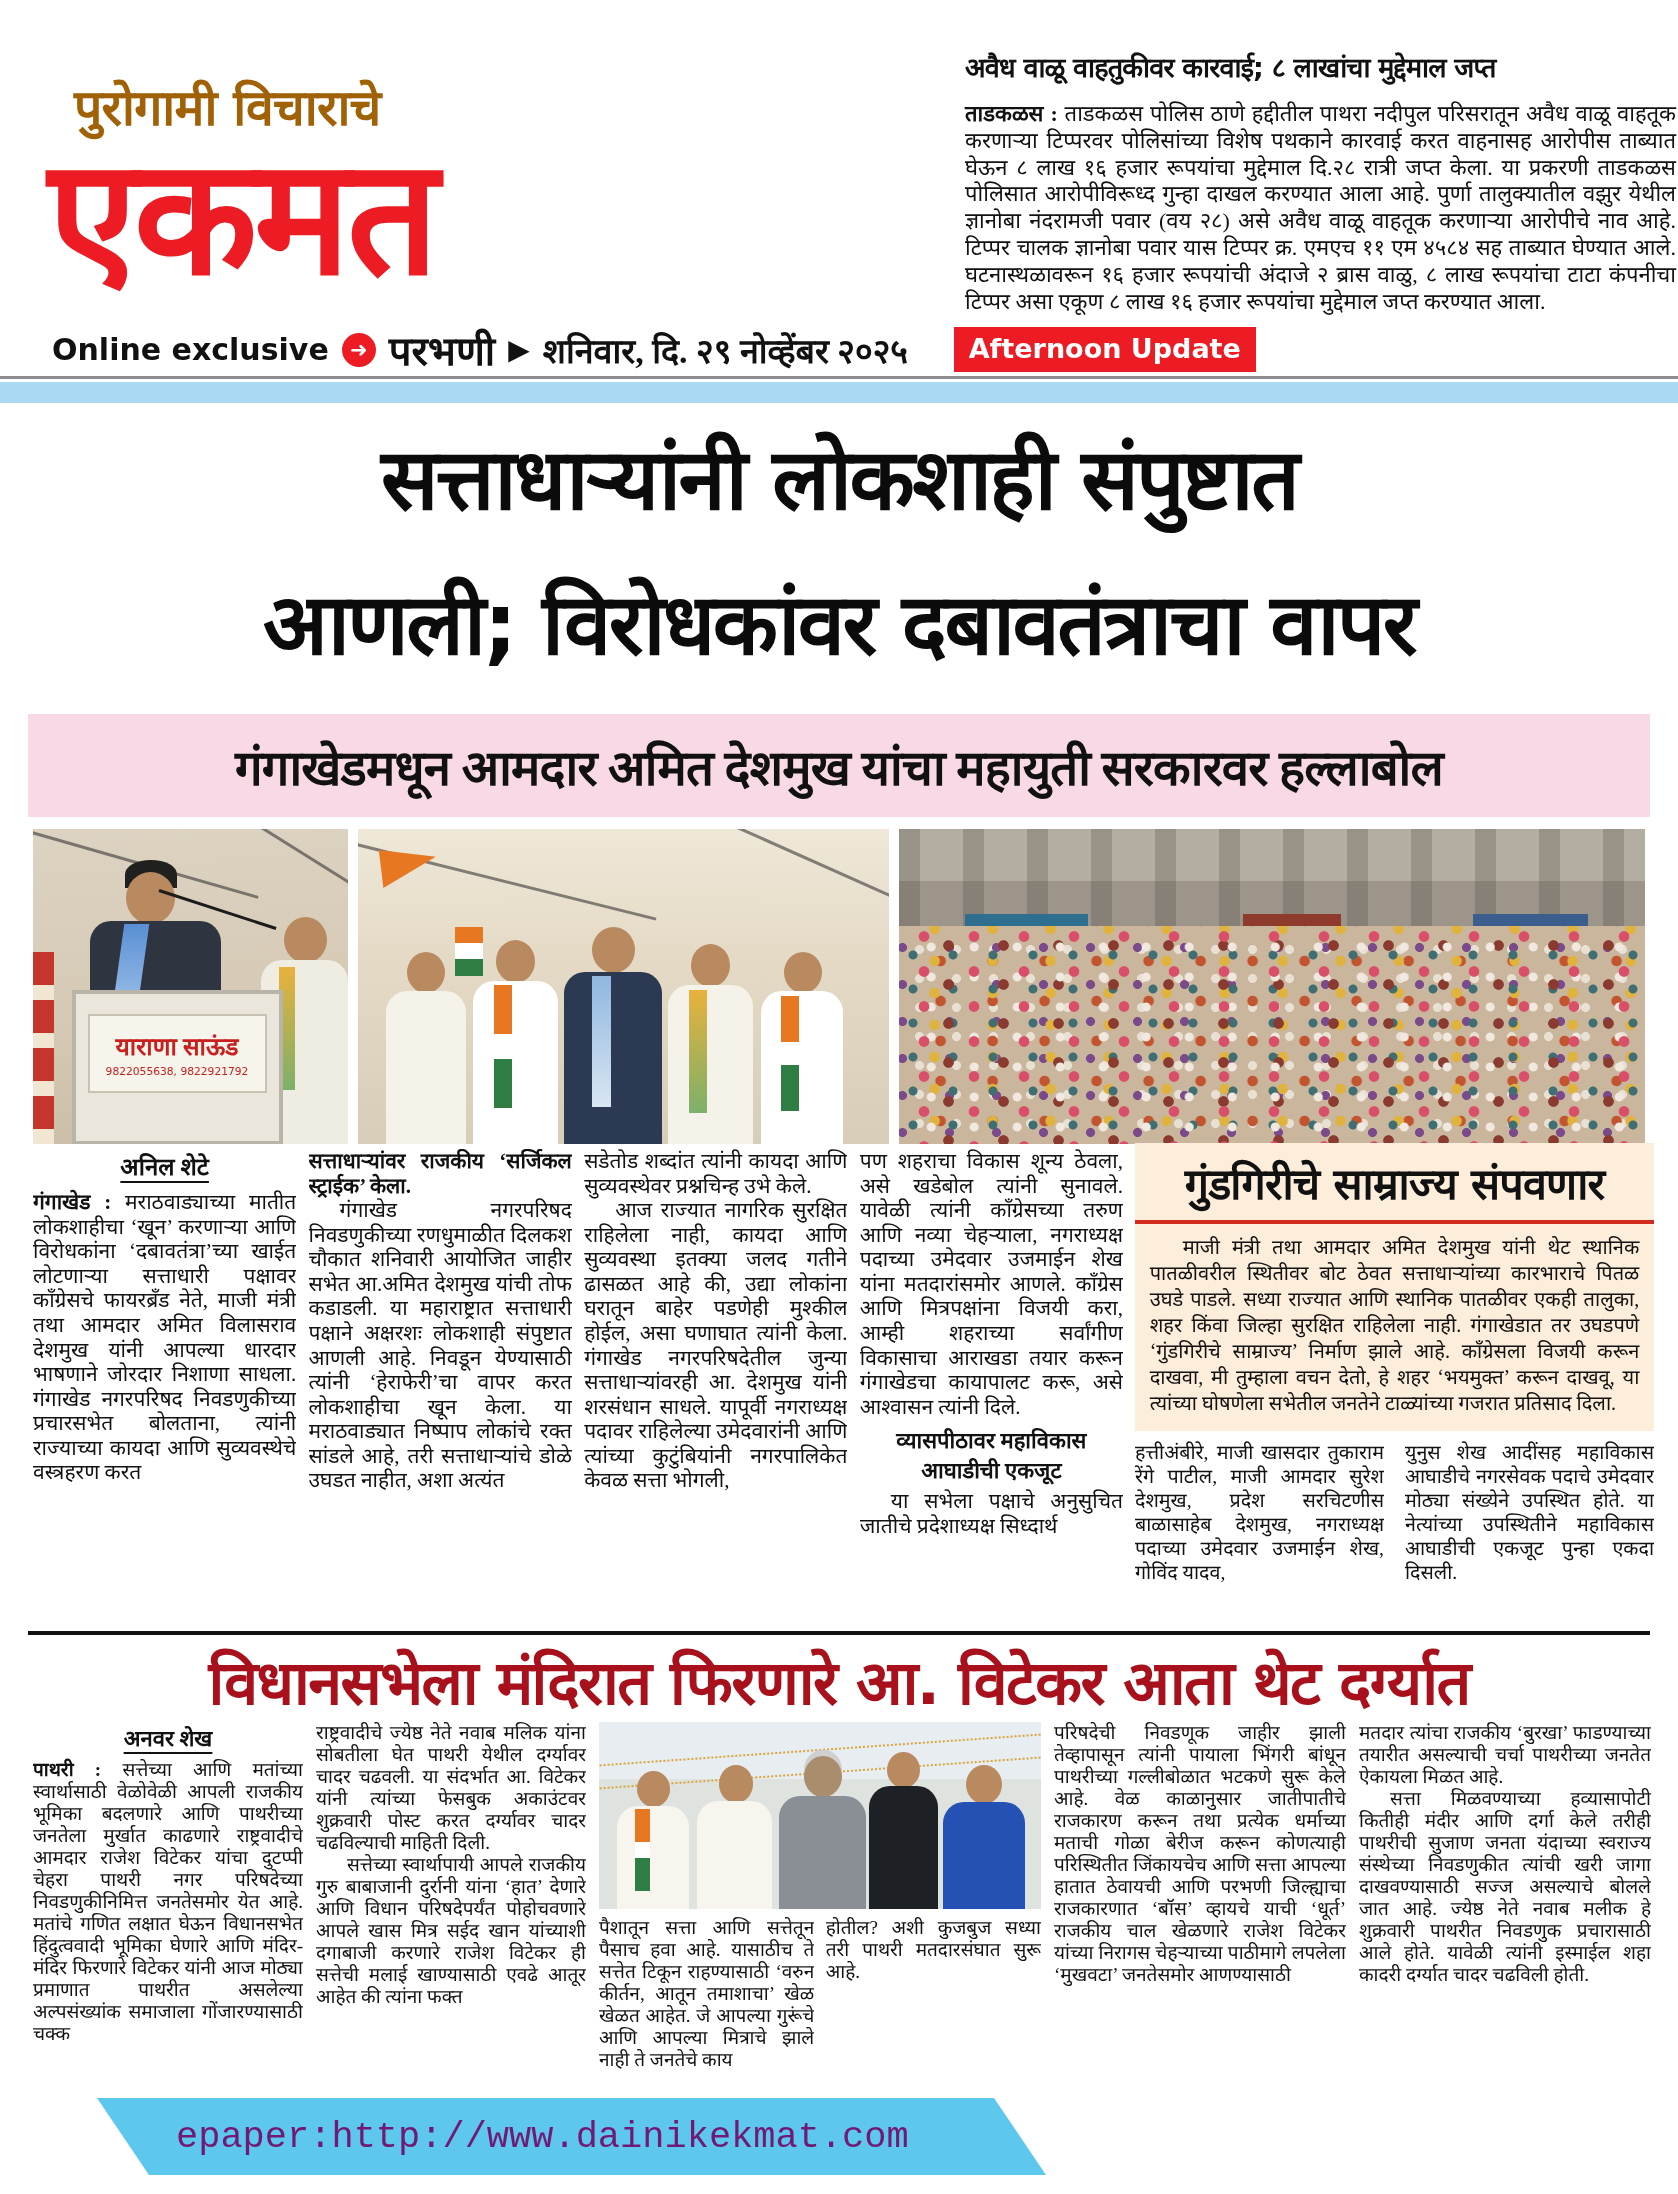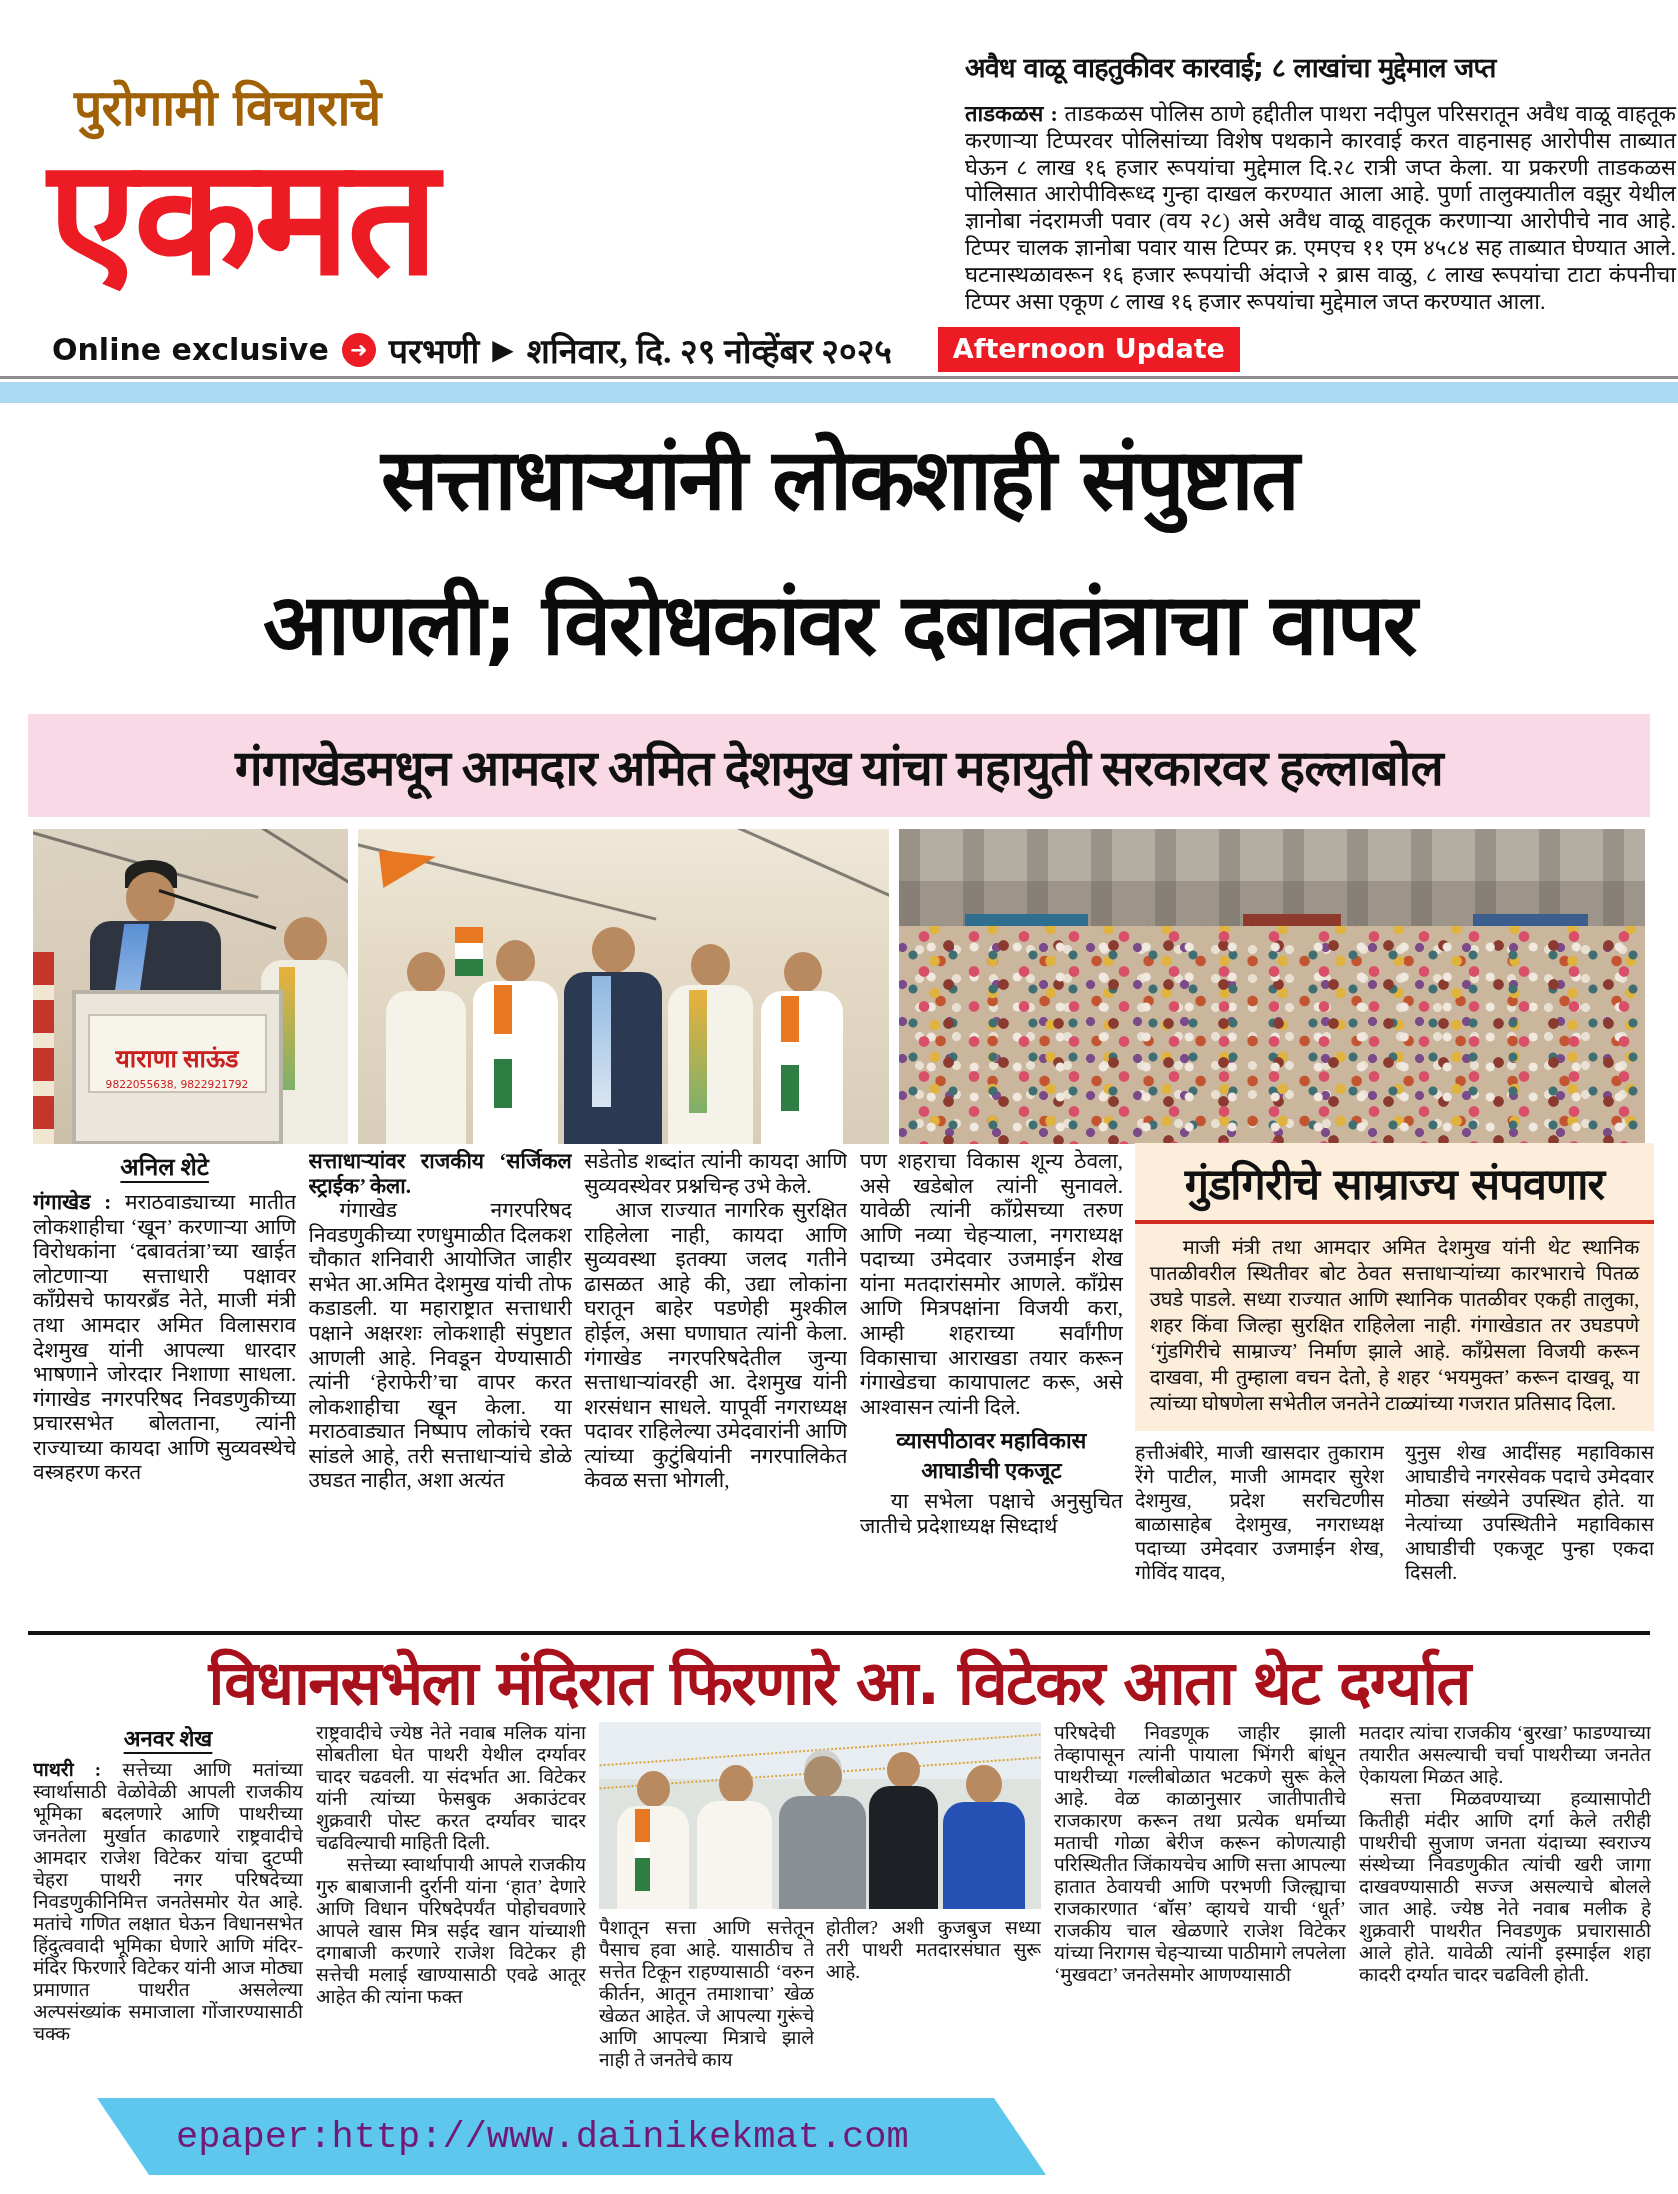--- a/index.html
+++ b/index.html
@@ -13,21 +13,21 @@
   
   .tagline { left:74px; top:72px; font-size:50px; font-weight:700; color:#a16207;
              font-family:"DejaVu Sans",sans-serif; letter-spacing:-0.8px; }
   .paper-title { left:48px; top:129px; font-size:161px; font-weight:900; color:#ed1c24;
              font-family:"DejaVu Sans",sans-serif; letter-spacing:-3.3px; line-height:1.1; }
   .dateline-row { left:52px; top:324px; display:flex; align-items:center; gap:13px; height:51px; }
   .online-excl { font-family:"DejaVu Sans",sans-serif; font-weight:700; font-size:30px; }
   .red-circle { width:34px; height:34px; border-radius:50%; background:#ed1c24; color:#fff;
                 display:flex; align-items:center; justify-content:center; font-size:21px;
                 font-family:"DejaVu Sans",sans-serif; font-weight:700; }
-  .edition { font-size:34px; font-weight:700;font-family:Liberation Serif, serif; }
+  .edition { font-size:40px; font-weight:700;font-family:Liberation Serif, serif; }
   .pointer { font-size:28px; }
   .date-txt { font-size:34px; font-weight:700; }
   .update-badge { margin-left:33px; position:relative; background:#ed1c24; color:#fff;
                   font-family:"DejaVu Sans",sans-serif; font-weight:700; font-size:27px;
                   padding:6.6px 14.7px 8.2px 14.7px; }
   .update-badge::before { content:""; position:absolute; left:-13px; top:0; width:21px; height:100%;
                   background:#111; transform:skewX(18deg); z-index:-1; }
 
   
   .sand-story { left:965px; top:48px; width:711px; }
@@ -56,21 +56,21 @@
   #photo2 { width:531px; background:linear-gradient(#efe8d8 0%,#e4dac6 40%,#d8cdb8 100%); }
   #photo3 { flex:1; background:#c3b49c; }
   .rope { position:absolute; height:2.5px; background:rgba(40,40,40,.55); }
   .head { position:absolute; border-radius:50%; background:#b9895f; }
   .hair { position:absolute; border-radius:50% 50% 0 0; background:#20201e; }
   .torso { position:absolute; border-radius:21px 21px 0 0; }
   .podium { position:absolute; left:39px; top:161px; width:211px; height:155px;
             background:#eae6dc; border:4.9px solid #b9b4a8; }
   .podium-sign { position:absolute; left:11.5px; top:19.7px; width:179px; height:79px; background:#f7f4ec;
             border:2.5px solid #c9c2b2; display:flex; flex-direction:column; align-items:center;
-            justify-content:flex-end; gap:3.3px; }
+            justify-content:center; gap:3.3px; }
   .podium-sign .sign-main { color:#c8201f; font-weight:700; font-size:24.6px; white-space:nowrap; }
   .podium-sign .sign-phone { color:#c8201f; font-size:10.7px; font-family:"DejaVu Sans",sans-serif; }
   .mic { position:absolute; left:123px; top:79px; width:123px; height:3.3px; background:#1c1c1c;
          transform:rotate(18deg); }
   .scarf { position:absolute; background:linear-gradient(#5a8fd4,#9fc2ea); }
   .flag { position:absolute; }
   .banner-strip { position:absolute; left:0; top:123px; width:21px; height:193px;
                   background:repeating-linear-gradient(#c4352c 0 33px,#f1e6d2 33px 48px); }
   .crowd {
     position:absolute; inset:0;

